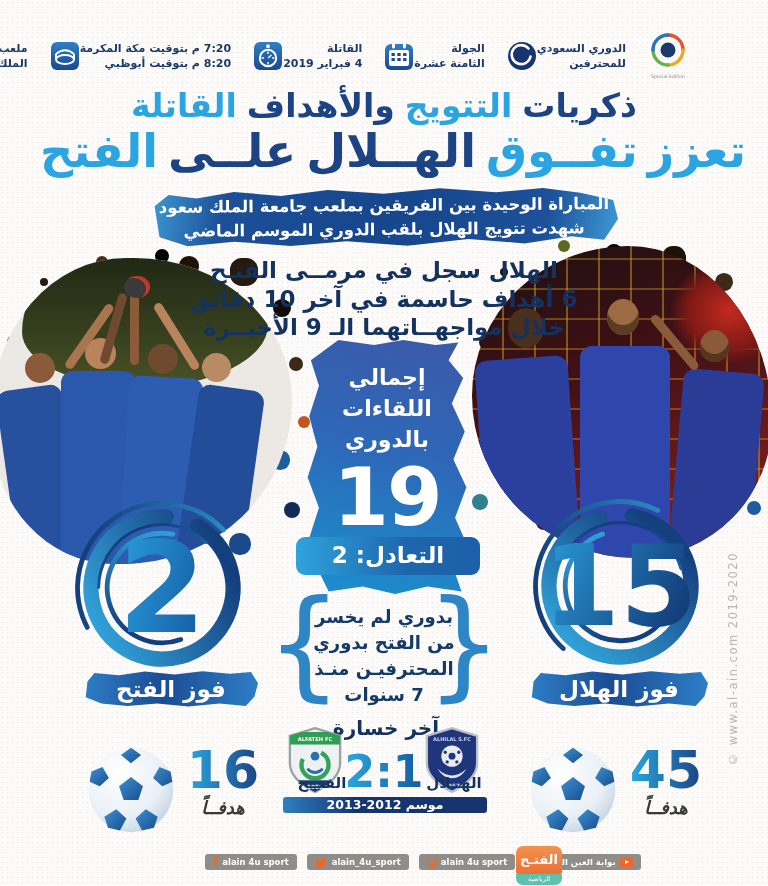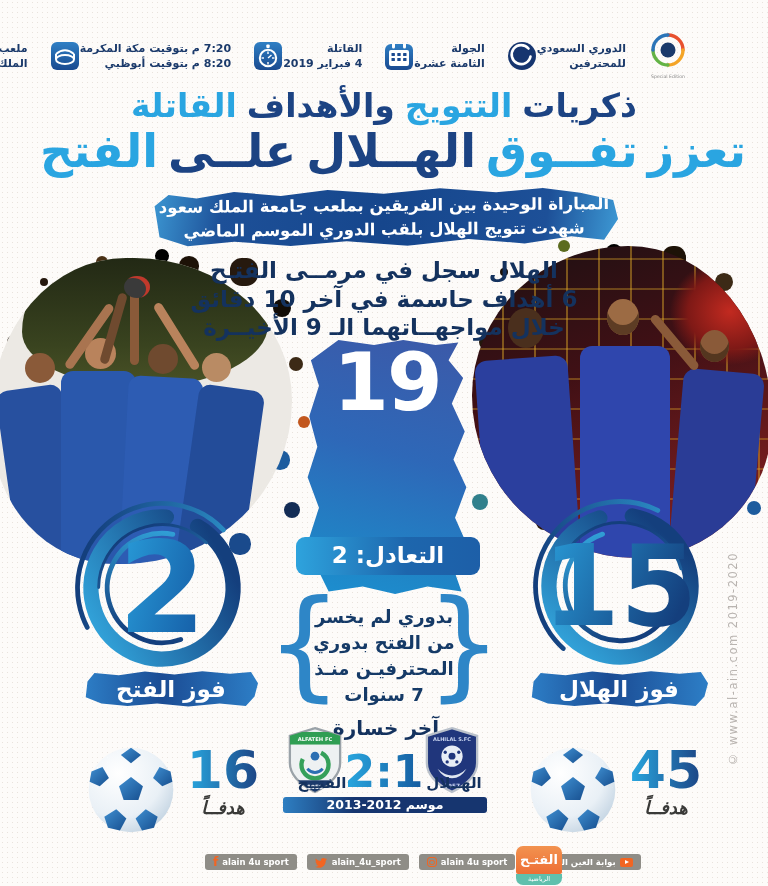--- a/index.html
+++ b/index.html
@@ -302,20 +302,25 @@
     <div>شهدت تتويج الهلال بلقب الدوري الموسم الماضي</div>
   </div>
 
   <div class="intro">
     <div>الهلال سجل في مرمــى الفتـح</div>
     <div>6 أهداف حاسمة في آخر 10 دقائق</div>
     <div>خلال مواجهــاتهما الـ 9 الأخيــرة</div>
   </div>
 
   <div class="brush-v">
+    <div class="total-label">
+      <div>إجمالي</div>
+      <div>اللقاءات</div>
+      <div>بالدوري</div>
+    </div>
     <div class="total-value">19</div>
   </div>
   <div class="draws-pill">التعادل: 2</div>
 
   <div class="ring" id="ringL">
     <svg viewBox="0 0 200 200">
       <defs>
           <linearGradient id="ringGL" x1="0" y1="0" x2="1" y2="0.6">
             <stop offset="0" stop-color="#35aee4"></stop>
             <stop offset="1" stop-color="#143f7d"></stop>

